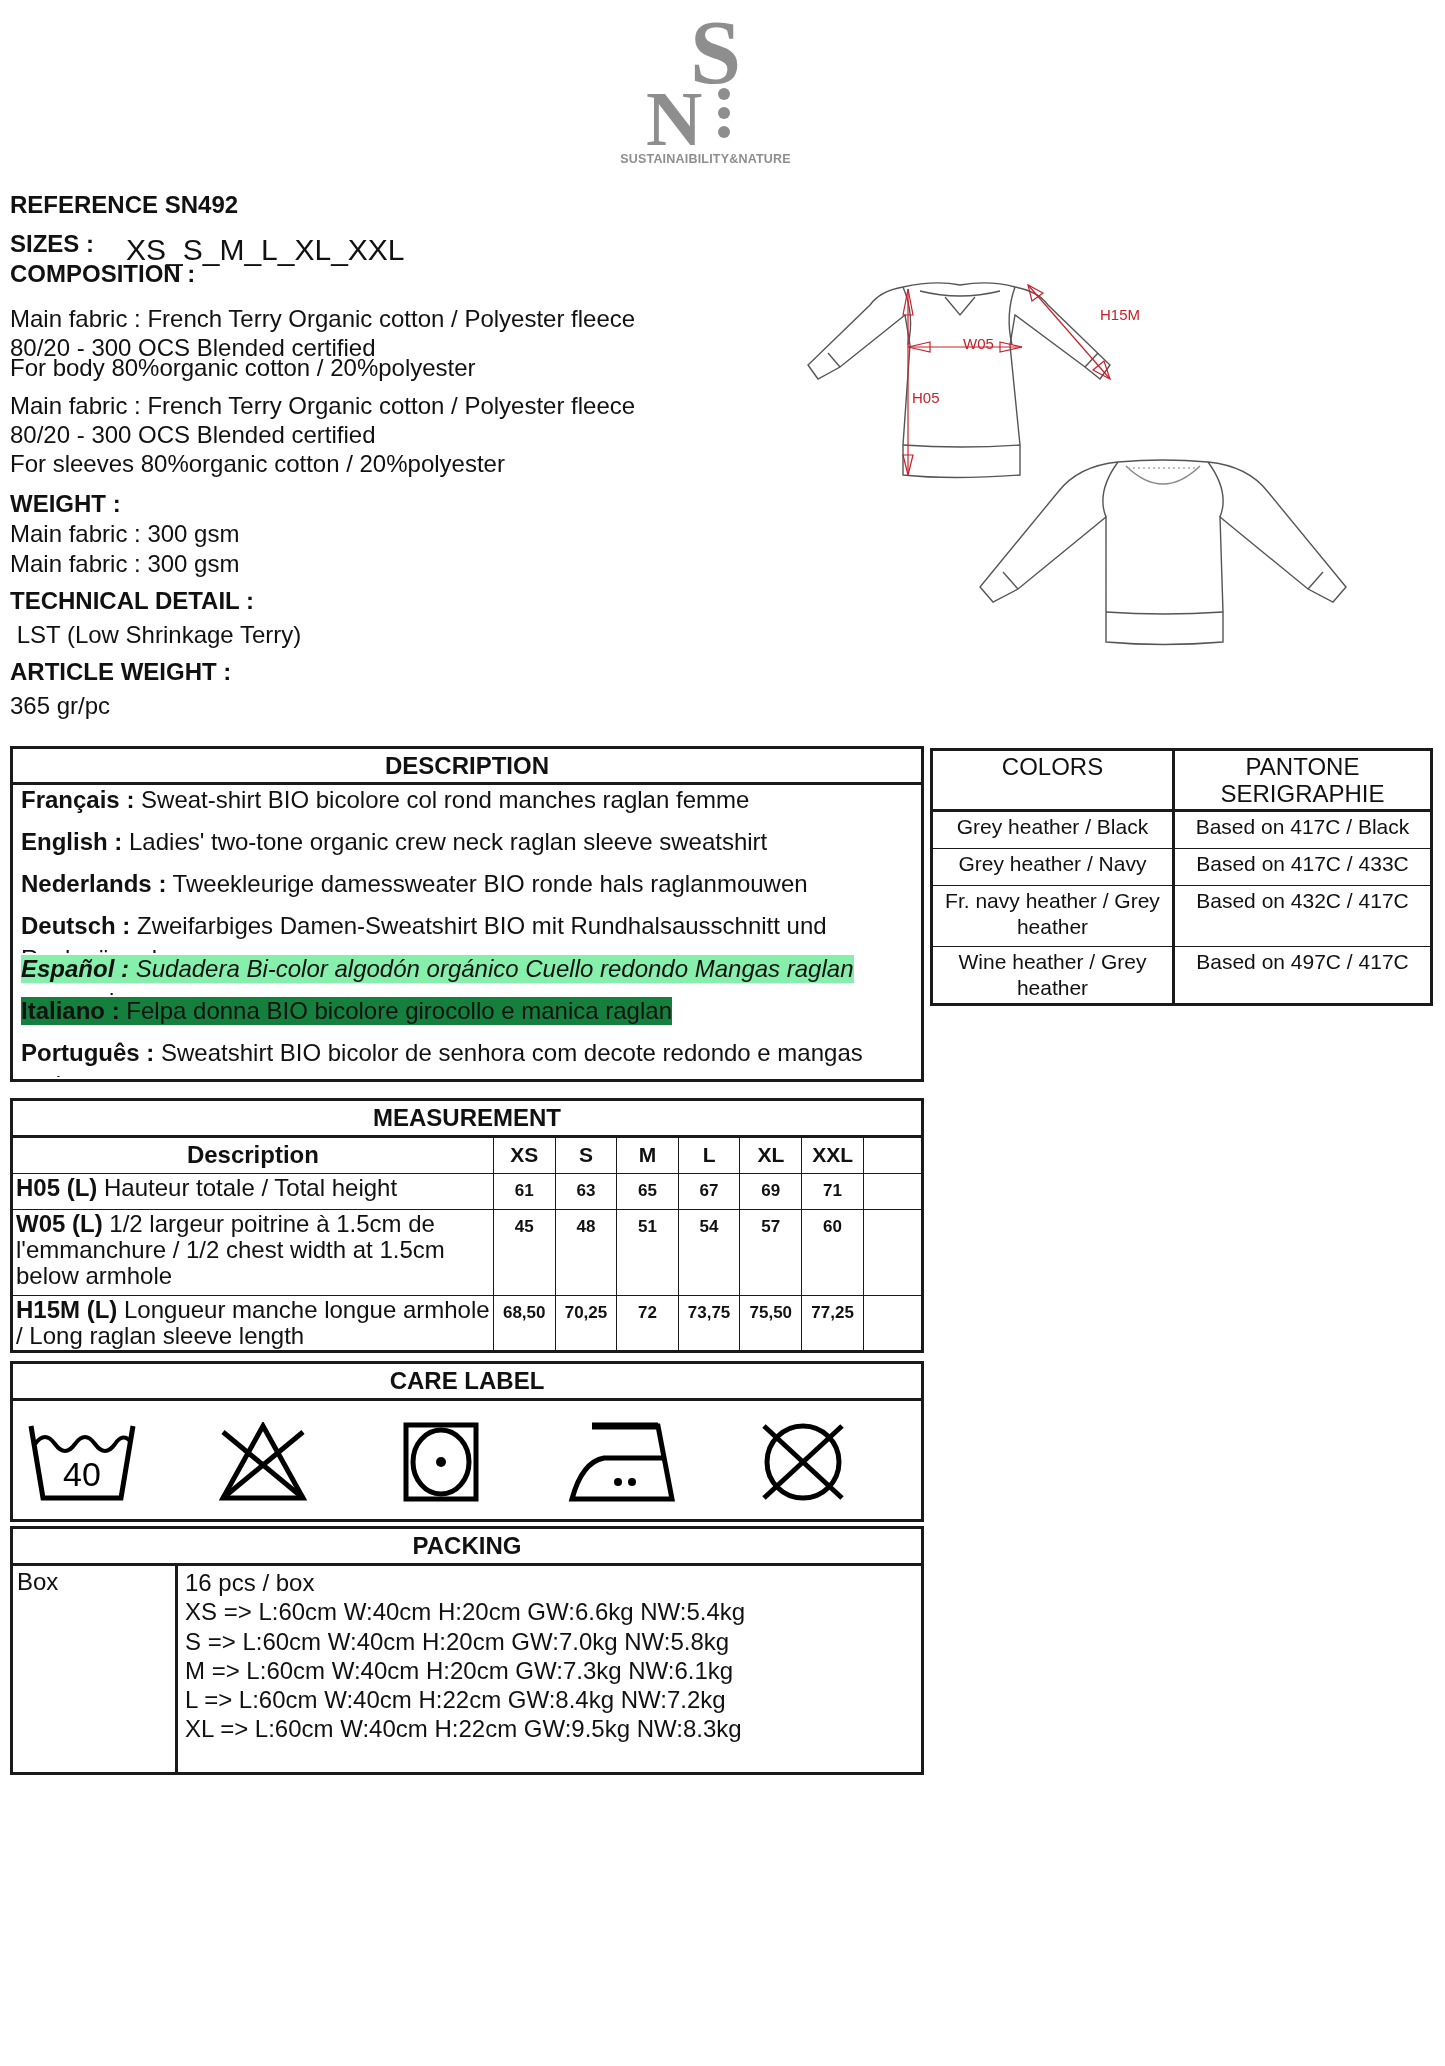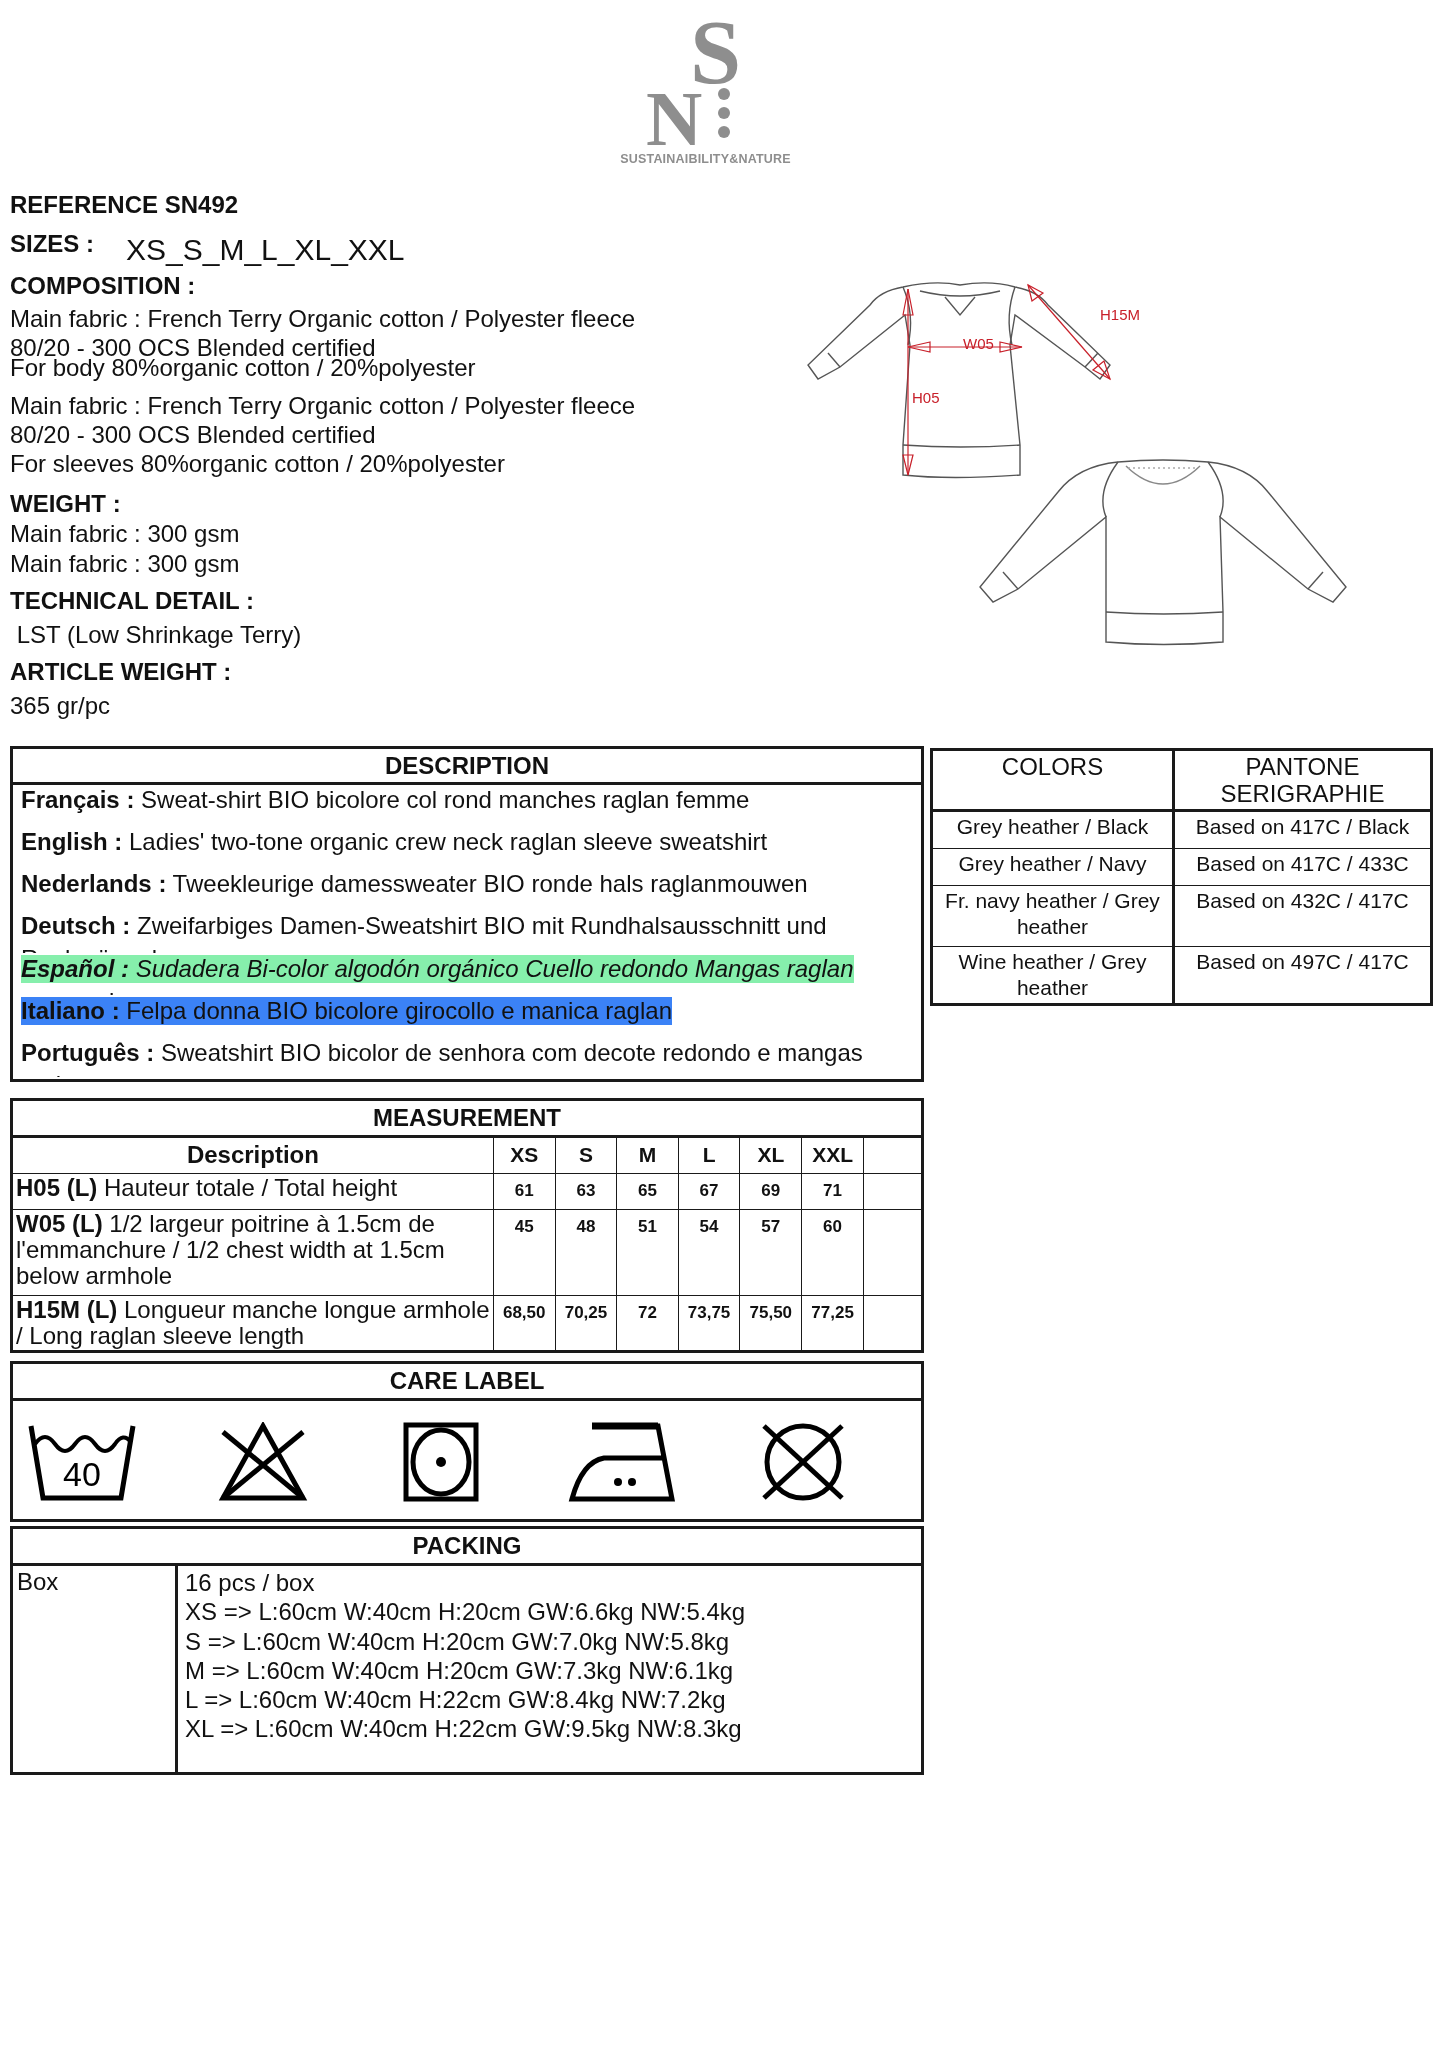--- a/index.html
+++ b/index.html
@@ -54,21 +54,21 @@
       <span></span>
       <span></span>
       <span></span>
     </div>
   <div class="logo-text">SUSTAINAIBILITY&amp;NATURE</div>
 </div>
 
 <div class="abs lbl" style="left:10px;top:191px;">REFERENCE SN492</div>
 <div class="abs lbl" style="left:10px;top:230px;">SIZES :</div>
 <div class="abs txt sizes-val" style="left:126px;top:233px;">XS_S_M_L_XL_XXL</div>
-<div class="abs lbl" style="left:10px;top:272px;">COMPOSITION :</div>
+<div class="abs lbl" style="left:10px;top:260px;">COMPOSITION :</div>
 <div class="abs txt" style="left:10px;top:305px;">Main fabric : French Terry Organic cotton / Polyester fleece</div>
 <div class="abs txt" style="left:10px;top:334px;">80/20 - 300 OCS Blended certified</div>
 <div class="abs txt" style="left:10px;top:354px;">For body 80%organic cotton / 20%polyester</div>
 <div class="abs txt" style="left:10px;top:392px;">Main fabric : French Terry Organic cotton / Polyester fleece</div>
 <div class="abs txt" style="left:10px;top:421px;">80/20 - 300 OCS Blended certified</div>
 <div class="abs txt" style="left:10px;top:450px;">For sleeves 80%organic cotton / 20%polyester</div>
 <div class="abs lbl" style="left:10px;top:490px;">WEIGHT :</div>
 <div class="abs txt" style="left:10px;top:520px;">Main fabric : 300 gsm</div>
 <div class="abs txt" style="left:10px;top:550px;">Main fabric : 300 gsm</div>
 <div class="abs lbl" style="left:10px;top:587px;">TECHNICAL DETAIL :</div>
@@ -114,21 +114,21 @@
 
 <div class="box" style="left:10px;top:746px;width:914px;height:336px;">
   <div class="box-title" style="height:36px;line-height:33px;">DESCRIPTION</div>
   <div class="desc-line" style="top:37px;"><b>Français :</b><span> Sweat-shirt BIO bicolore col rond manches raglan femme</span></div>
   <div class="desc-line" style="top:79px;"><b>English :</b><span> Ladies' two-tone organic crew neck raglan sleeve sweatshirt</span></div>
   <div class="desc-line" style="top:121px;"><b>Nederlands :</b><span> Tweekleurige damessweater BIO ronde hals raglanmouwen</span></div>
   <div class="desc-line" style="top:163px;"><b>Deutsch :</b><span> Zweifarbiges Damen-Sweatshirt BIO mit Rundhalsausschnitt und</span></div>
   <div class="clip" style="top:196px;"><span>Raglanärmeln</span></div>
   <div class="desc-line" style="top:206px;background:#86efac;font-style:italic;"><b>Español :</b><span> Sudadera Bi-color algodón orgánico Cuello redondo Mangas raglan</span></div>
   <div class="clip" style="top:239px;"><span>para mujer</span></div>
-  <div class="desc-line" style="top:248px;background:#3b82f6;"><b>Italiano :</b><span> Felpa donna BIO bicolore girocollo e manica raglan</span></div>
+  <div class="desc-line" style="top:248px;background:#15803d;"><b>Italiano :</b><span> Felpa donna BIO bicolore girocollo e manica raglan</span></div>
   <div class="desc-line" style="top:290px;"><b>Português :</b><span> Sweatshirt BIO bicolor de senhora com decote redondo e mangas</span></div>
   <div class="clip" style="top:322px;height:6px;"><span>raglan</span></div>
 </div>
 
 <table class="colors">
   <tbody>
       <tr>
     <th class="c1" style="height:50px;">COLORS</th>
     <th style="height:50px;">PANTONE SERIGRAPHIE</th>
   </tr>

